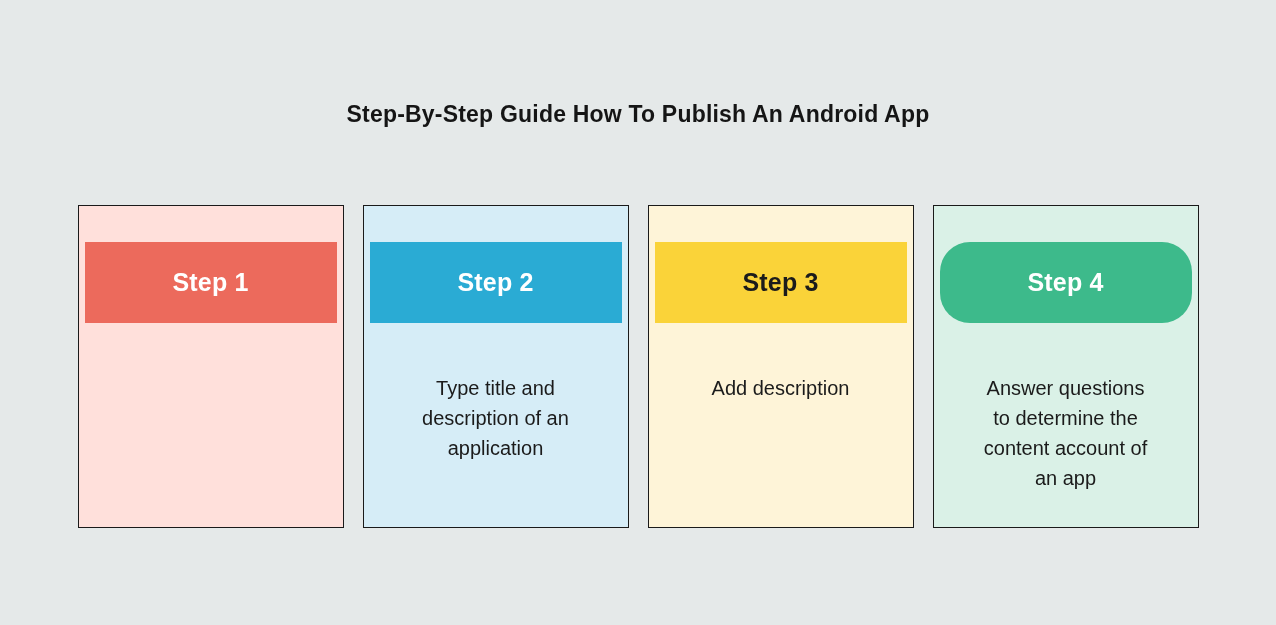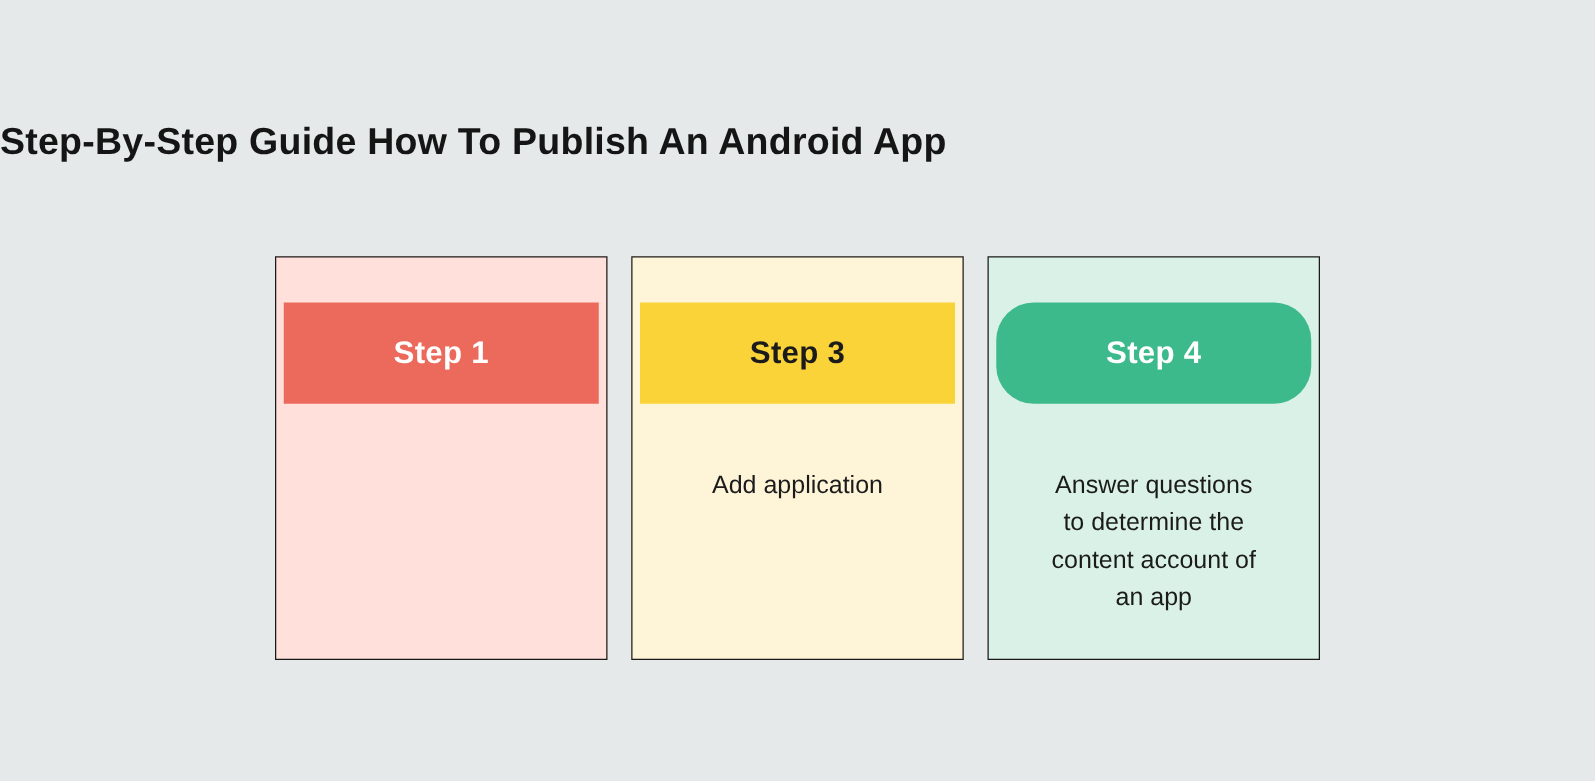--- a/index.html
+++ b/index.html
@@ -11,21 +11,22 @@
   }
   .canvas {
     position: relative;
     width: 1276px;
     height: 625px;
     background: #E5E9E9;
   }
   .title {
     margin: 0;
     padding-top: 92px;
-    font-size: 30px;
+    text-align: center;
+    font-size: 23px;
     line-height: 44px;
     font-weight: 700;
     letter-spacing: 0.2px;
     color: #151515;
   }
   .cards {
     display: flex;
     justify-content: center;
     gap: 19px;
     margin-top: 69px;
@@ -68,26 +69,34 @@
   <h1 class="title" style="color: rgb(21, 21, 21);">Step-By-Step Guide How To Publish An Android App</h1>
 
   <div class="cards">
 
     <section class="card" style="background-color: rgb(255, 224, 219); border-color: rgb(26, 26, 26);">
       <div class="step-header" style="background-color: rgb(236, 106, 92); color: rgb(255, 255, 255);">
         <span class="step-label">Step 1</span>
       </div>
     </section>
 
+    <section class="card" style="background-color: rgb(214, 237, 247); border-color: rgb(26, 26, 26);">
+      <div class="step-header" style="background-color: rgb(42, 171, 212); color: rgb(255, 255, 255);">
+        <span class="step-label">Step 2</span>
+      </div>
+      <p class="step-desc" style="color: rgb(27, 27, 27);">Type title and
+description of an
+application</p>
+    </section>
 
     <section class="card" style="background-color: rgb(254, 244, 216); border-color: rgb(26, 26, 26);">
       <div class="step-header" style="background-color: rgb(250, 211, 57); color: rgb(27, 27, 27);">
         <span class="step-label">Step 3</span>
       </div>
-      <p class="step-desc" style="color: rgb(27, 27, 27);">Add application</p>
+      <p class="step-desc" style="color: rgb(27, 27, 27);">Add description</p>
     </section>
 
     <section class="card" style="background-color: rgb(218, 241, 231); border-color: rgb(26, 26, 26);">
       <div class="step-header" style="background-color: rgb(61, 186, 139); color: rgb(255, 255, 255); border-radius: 30px;">
         <span class="step-label">Step 4</span>
       </div>
       <p class="step-desc" style="color: rgb(27, 27, 27);">Answer questions
 to determine the
 content account of
 an app</p>

